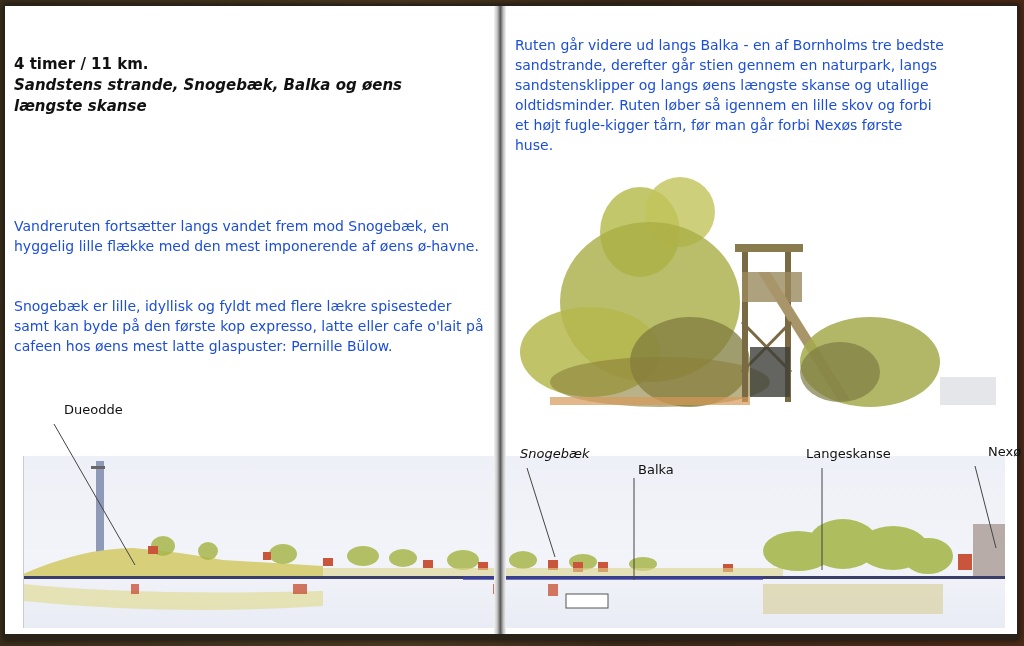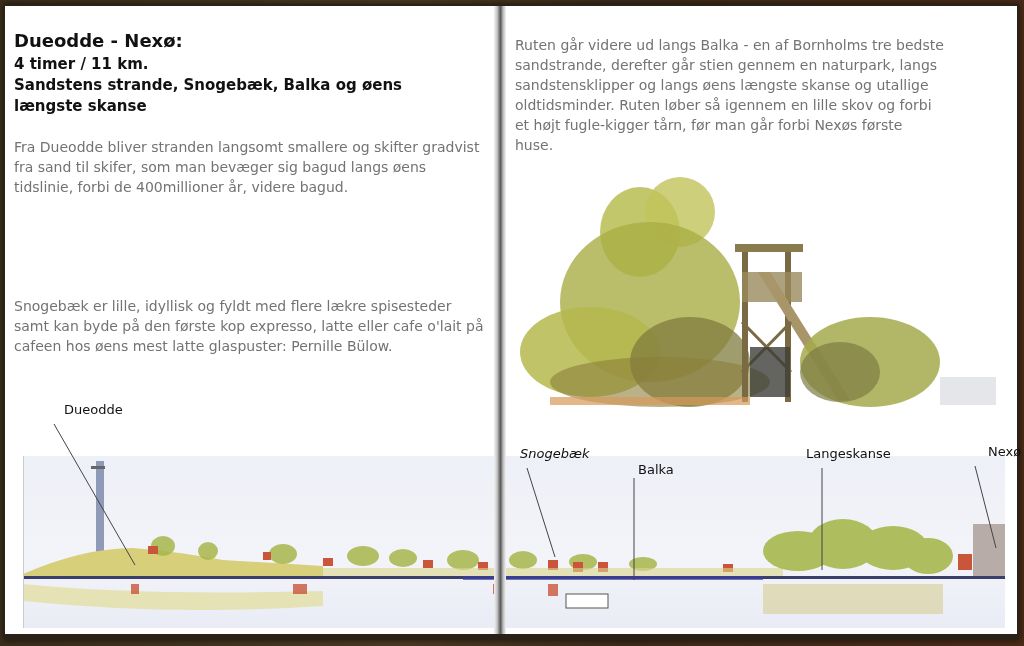--- a/index.html
+++ b/index.html
@@ -22,24 +22,24 @@
     .page-right { left: 499px; width: 514px; }
     .spine {
       position: absolute; left: 490px; top: 2px; width: 12px; height: 628px;
       background: linear-gradient(90deg, #f2f2f2 0%, #c9c9c9 25%, #7a7a7a 45%, #5a5a5a 55%, #b9b9b9 75%, #f4f4f4 100%);
       z-index: 5;
     }
     .title { position: absolute; left: 9px; top: 24px; font-size: 18px; font-weight: bold; }
     .subtitle { position: absolute; left: 9px; top: 49px; font-size: 15px; font-weight: bold; }
     .lead {
       position: absolute; left: 9px; top: 69px; width: 440px;
-      font-size: 15px; font-weight: bold; line-height: 21px;
+      font-size: 15px; font-weight: bold; line-height: 21px; font-style: italic;
     }
     .para {
-      position: absolute; font-size: 14px; line-height: 20px; color: #737373;
+      position: absolute; font-size: 14px; line-height: 20px; color: #1d4ed8;
     }
     .p1 { left: 9px; top: 131px; width: 470px; }
     .p2 { left: 9px; top: 210px; width: 470px; }
     .p3 { left: 9px; top: 290px; width: 470px; }
     .p4 { left: 12px; top: 29px; width: 430px; }
 
     .panorama {
       position: absolute; left: 23px; top: 456px; width: 982px; height: 172px;
       background: linear-gradient(180deg, #eef0f7 0%, #f3f4f9 60%, #e9ecf5 100%);
       overflow: hidden;
@@ -48,24 +48,23 @@
       position: absolute; font-size: 13px; color: #111; z-index: 6; margin-left: 28px;
     }
     .leader { position: absolute; z-index: 6; }
     .tower-art { position: absolute; left: 520px; top: 172px; width: 480px; height: 246px; }
   </style>
 </head>
 <body>
 
 <div class="book">
   <div class="page page-left">
-    <div class="title">Dueodde - Nexø:</div>
     <div class="subtitle">4 timer / 11 km.</div>
     <div class="lead">Sandstens strande, Snogebæk, Balka og øens længste skanse</div>
-    <p class="para p1">Fra Dueodde bliver stranden langsomt smallere og skifter gradvist fra sand til skifer, som man bevæger sig bagud langs øens tidslinie, forbi de 400millioner år, videre bagud.</p>
+    <p class="para p2">Vandreruten fortsætter langs vandet frem mod Snogebæk, en hyggelig lille flække med den mest imponerende af øens ø-havne.</p>
     <p class="para p3">Snogebæk er lille, idyllisk og fyldt med flere lækre spisesteder samt kan byde på den første kop expresso, latte eller cafe o'lait på cafeen hos øens mest latte glaspuster: Pernille Bülow.</p>
   </div>
 
   <div class="page page-right">
     <p class="para p4">Ruten går videre ud langs Balka - en af Bornholms tre bedste sandstrande, derefter går stien gennem en naturpark, langs sandstensklipper og langs øens længste skanse og utallige oldtidsminder. Ruten løber så igennem en lille skov og forbi et højt fugle-kigger tårn, før man går forbi Nexøs første huse.</p>
   </div>
 
   <div class="spine"></div>
 </div>
 

